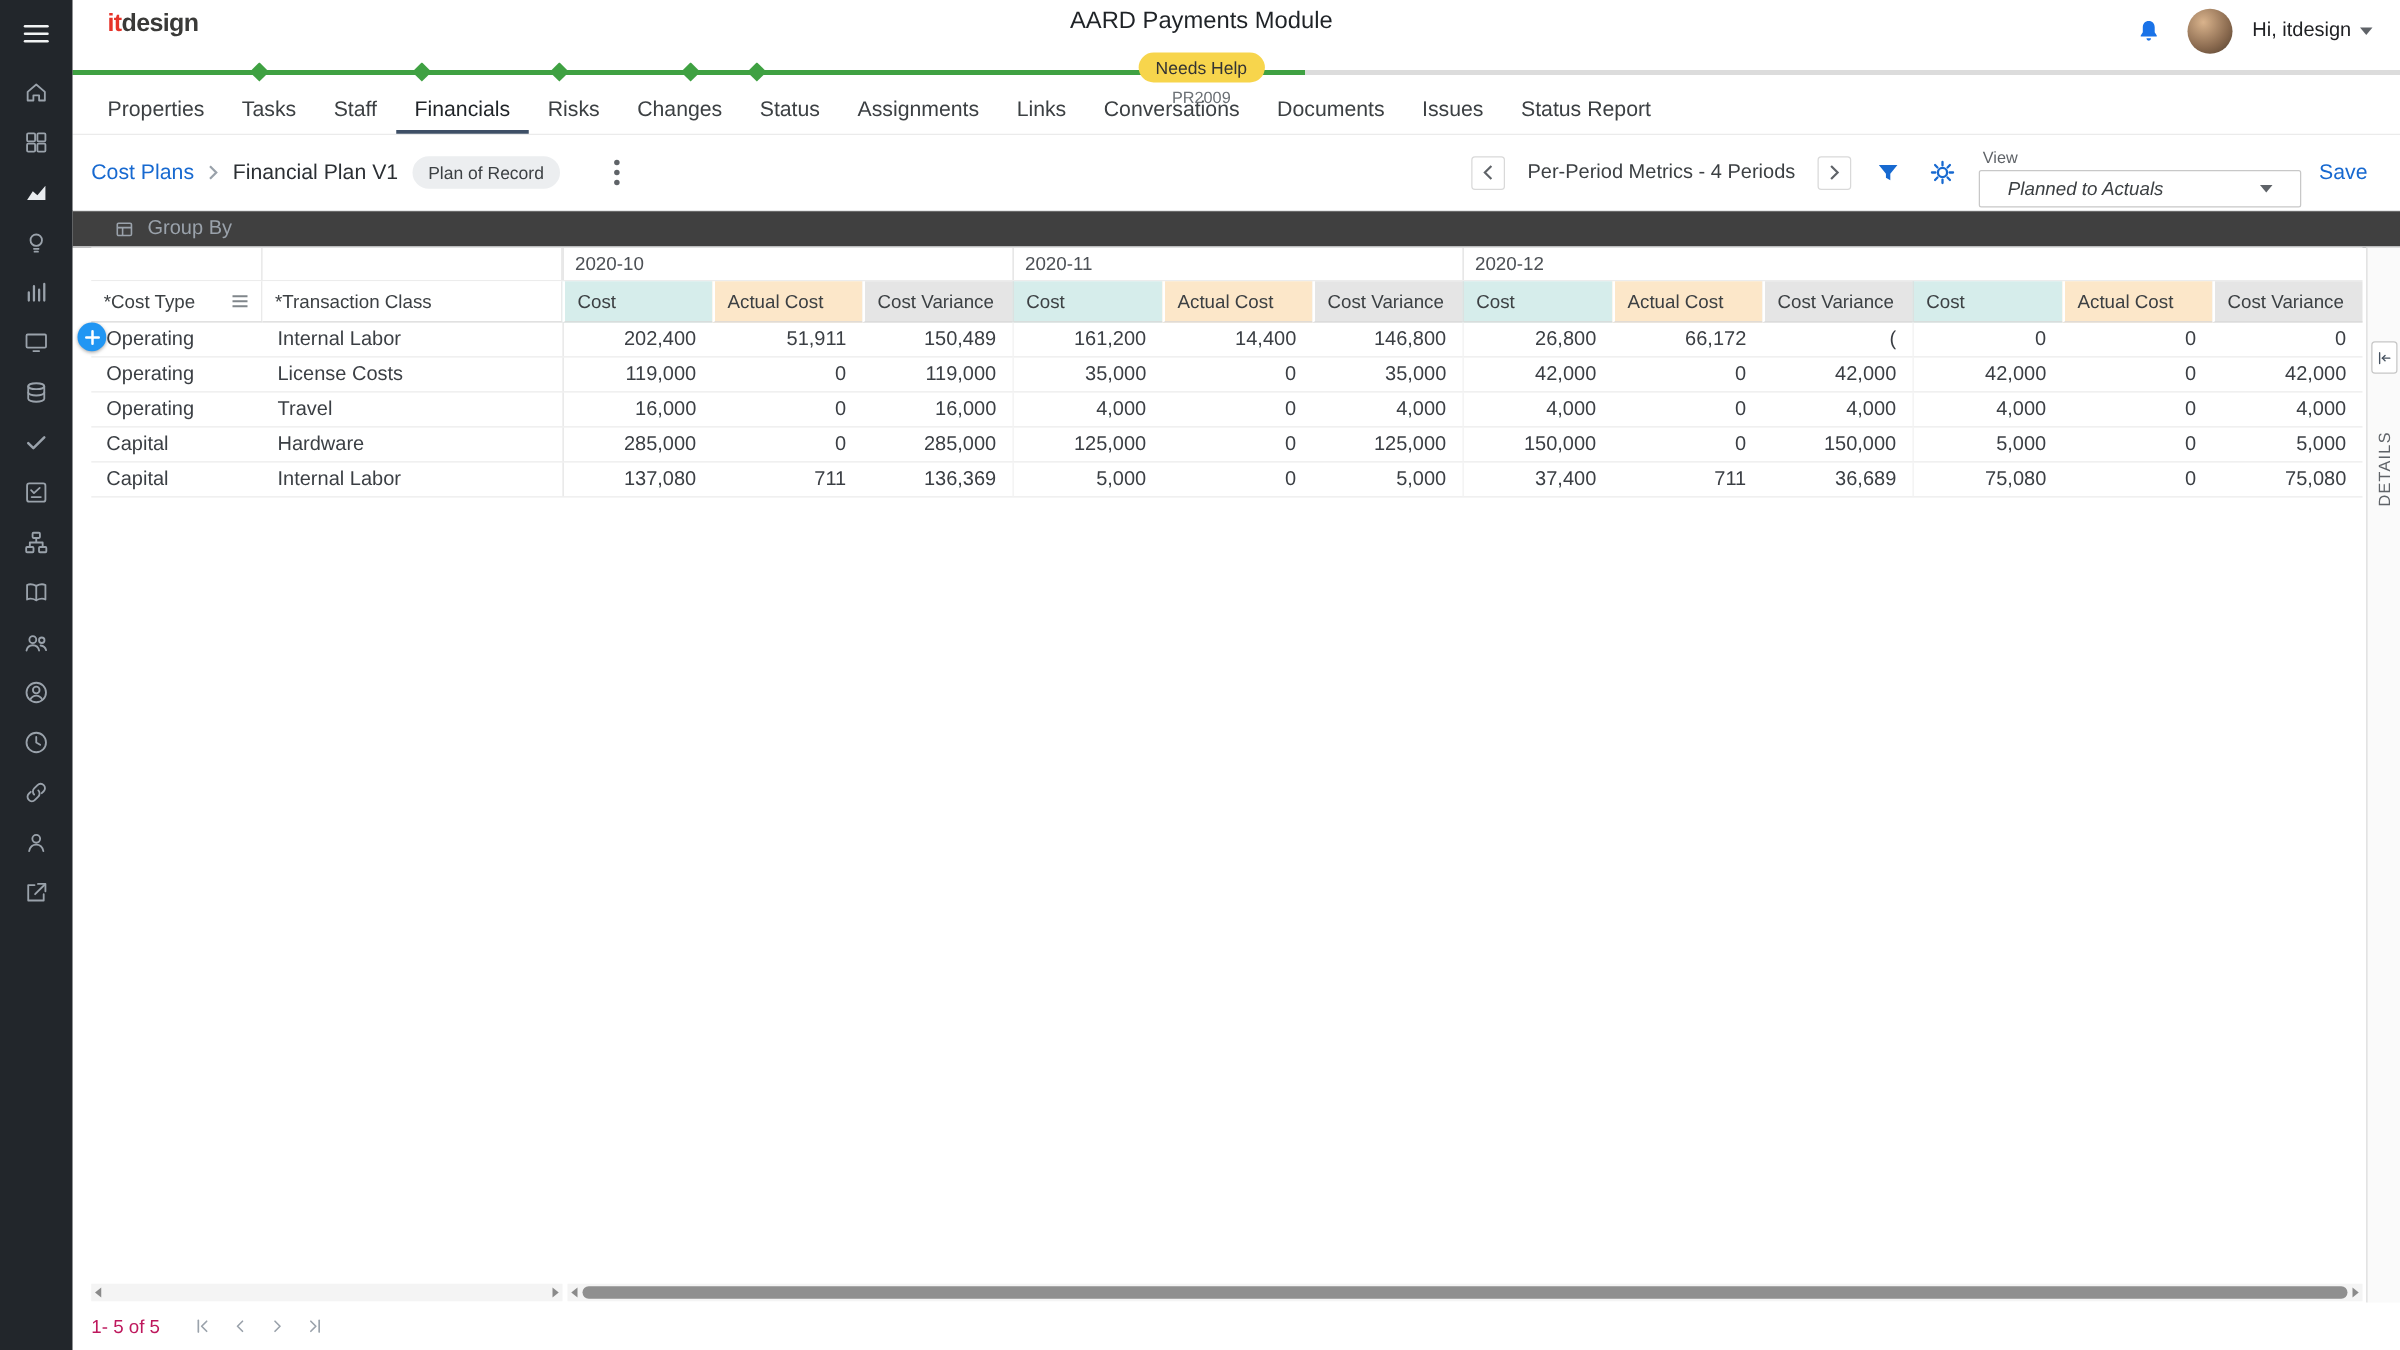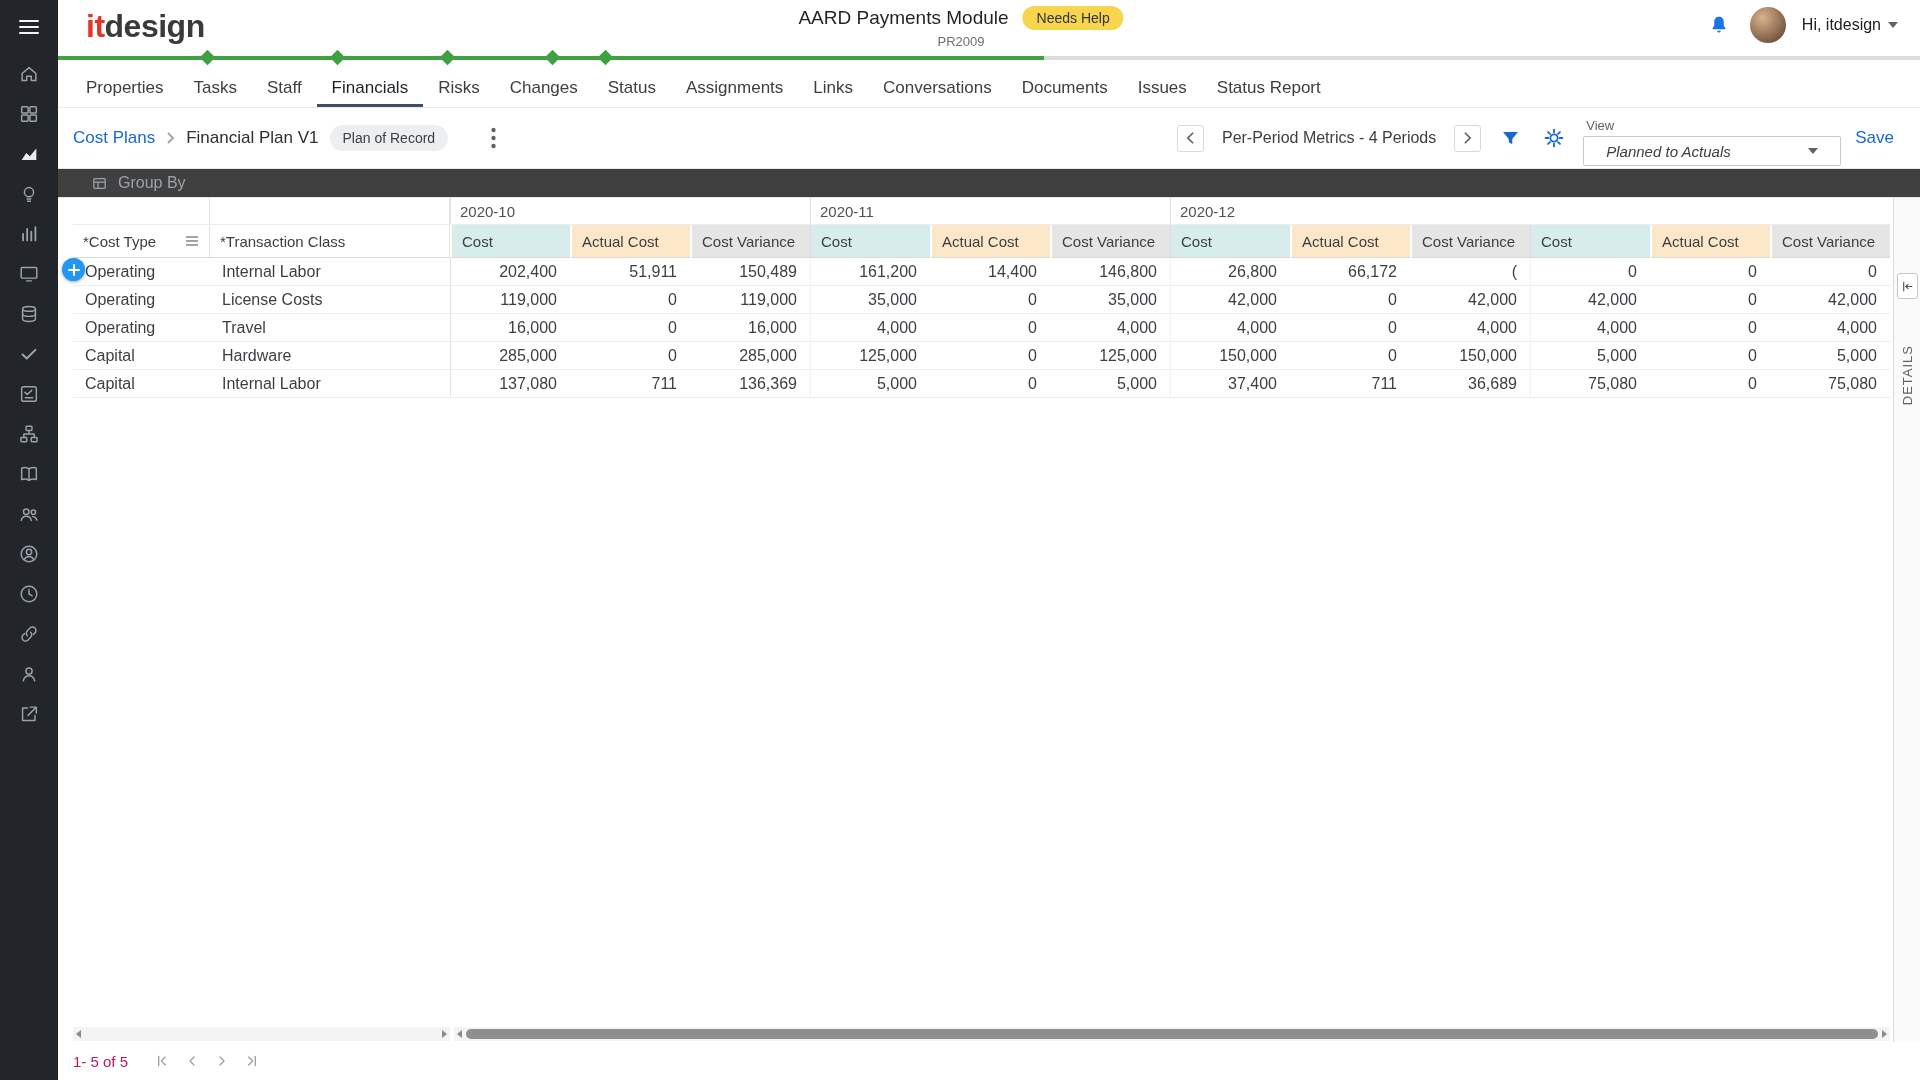--- a/index.html
+++ b/index.html
@@ -12,24 +12,24 @@
   .burger { width:58px; height:54px; display:flex; align-items:center; justify-content:center; cursor:pointer; }
   .burger .bars { width:20px; }
   .burger .bars i { display:block; height:2px; background:#f1f3f4; margin:4px 0; border-radius:1px; }
   .nav-ico { width:58px; height:40px; display:flex; align-items:center; justify-content:center; cursor:pointer; }
   .nav-ico svg { width:22px; height:22px; stroke:#9aa2ab; fill:none; stroke-width:1.6;
                  stroke-linecap:round; stroke-linejoin:round; }
   .nav-ico.active svg { stroke:#fff; }
 
   
   .topbar { position:absolute; left:58px; right:0; top:0; height:50px; background:#fff; z-index:5; }
-  .logo { position:absolute; left:28px; top:8px; font-size:32px; font-weight:bold; letter-spacing:-0.5px; }
+  .logo { position:absolute; left:28px; top:8px; font-size:20px; font-weight:bold; letter-spacing:-0.5px; }
   .logo .it { color:#e63329; } .logo .design { color:#3a3a38; }
   .titleblock { position:absolute; left:48.5%; top:6px; transform:translateX(-50%); text-align:center; }
-  .titlerow { display:flex; align-items:center; gap:14px; justify-content:center; }
+  .titlerow { display:flex; align-items:center; gap:14px; justify-content:center;flex-direction:column; }
   .title { font-size:19px; color:#1f2327; }
   .badge { background:#f7d54c; border-radius:13px; padding:4px 14px; font-size:14px; color:#333; white-space:nowrap; }
   .subtitle { font-size:13px; color:#6b7075; margin-top:4px; }
   .top-right { position:absolute; right:22px; top:0; height:50px; display:flex; align-items:center; gap:16px; }
   .avatar { width:36px; height:36px; border-radius:50%;
             background:radial-gradient(circle at 35% 30%, #d9b38c, #8a6a4f 60%, #4e3b2a); }
   .greet { display:flex; align-items:center; gap:7px; font-size:16px; color:#202124; cursor:pointer; }
 
   
   .timeline { position:absolute; left:58px; right:0; top:50px; height:18px; }

